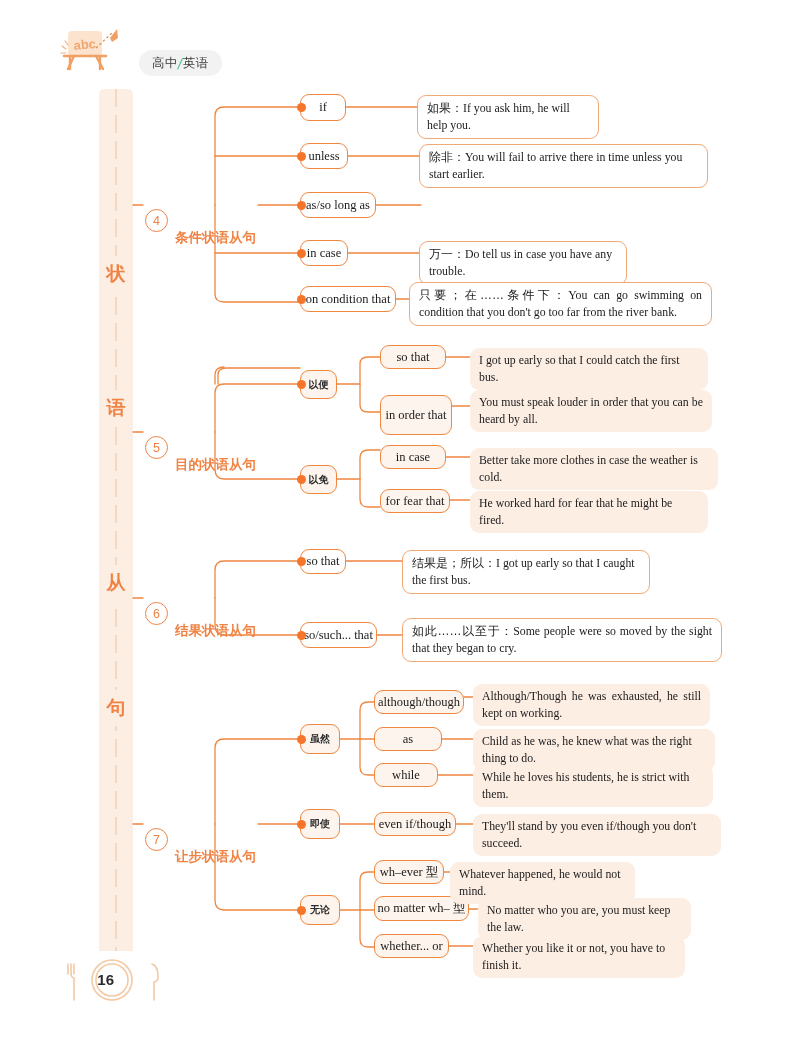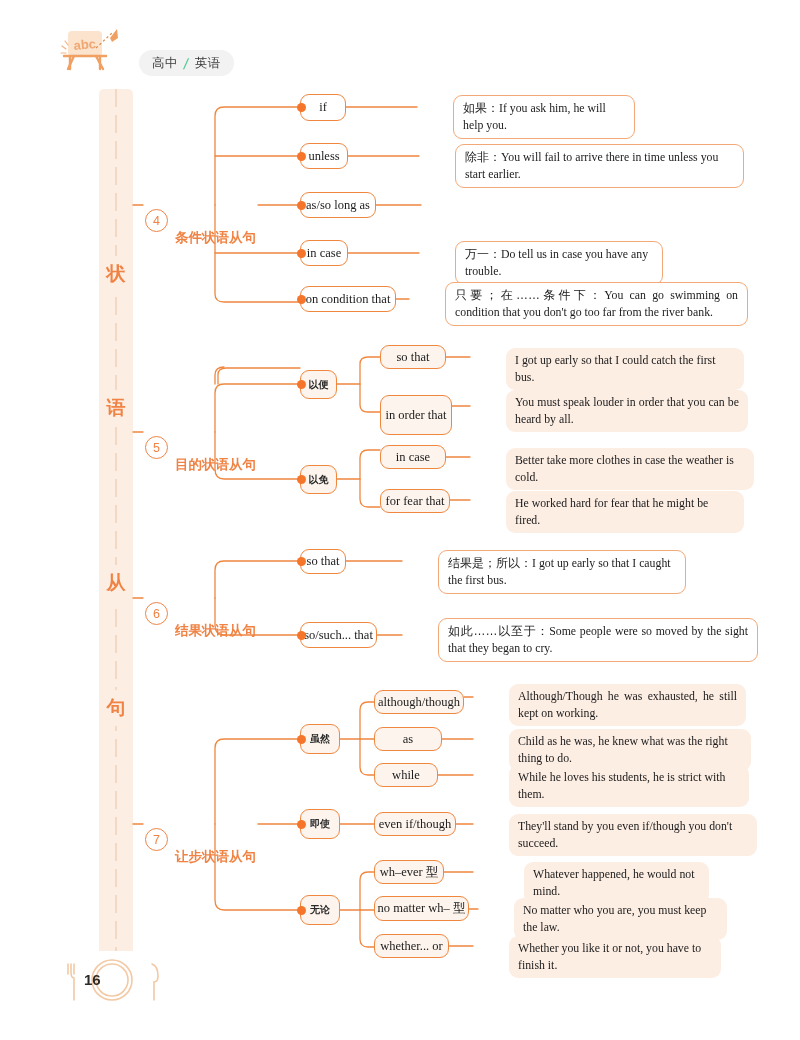--- a/index.html
+++ b/index.html
@@ -8,21 +8,21 @@
     font-family:"Liberation Serif","DejaVu Serif",serif;
     position:relative;overflow:hidden;
   }
   .page{position:absolute;left:0;top:0;width:800px;height:1040px;}
 
   
   .logo{position:absolute;left:60px;top:28px;width:62px;height:46px;}
   .tag{
     position:absolute;left:139px;top:50px;height:26px;
     background:#f2f2f2;border-radius:13px;
-    display:flex;align-items:center;gap:6px;padding:0 13px;
+    display:flex;align-items:center;padding:0 13px;
     font-family:"Liberation Sans","DejaVu Sans",sans-serif;
     font-size:12.5px;color:#3d3d3d;letter-spacing:.5px;
   }
   .tag .slash{color:#46c98b;font-size:15px;transform:skewX(-10deg);}
 
   
   .spine{
     position:absolute;left:99px;top:89px;width:34px;height:862px;
     background:#fdeee3;border-radius:5px 5px 0 0;
   }
@@ -67,34 +67,34 @@
   }
   .node .dot{
     position:absolute;left:-4.5px;top:50%;margin-top:-4.5px;
     width:9px;height:9px;border-radius:50%;background:#f5762a;
   }
 
   
   .ex{
     position:absolute;box-sizing:border-box;
     border-radius:9px;padding:4px 9px;
-    font-size:11.8px;line-height:1.42;color:#1b1b1b;margin-left:36px;
+    font-size:11.8px;line-height:1.42;color:#1b1b1b;
   }
   .ex.outline{border:1.1px solid #f3a877;background:#ffffff;}
   .ex.fill{background:#fdeee4;}
   .ex .cn{
     font-family:"Liberation Sans","DejaVu Sans",sans-serif;
     font-size:12px;color:#1b1b1b;
   }
   .ex.just{text-align:justify;}
 
   
   .footer{position:absolute;left:57px;top:952px;width:110px;height:58px;}
   .pgnum{
-    position:absolute;left:84px;top:971px;width:30px;text-align:left;
+    position:absolute;left:84px;top:971px;width:30px;text-align:right;
     font-family:"Liberation Sans","DejaVu Sans",sans-serif;
     font-size:15px;font-weight:bold;color:#2b2b2b;
   }
 </style>
 </head>
 <body>
 
 <div class="page">
 
   <div class="logo">
@@ -324,21 +324,21 @@
   </div>
   <div class="ex fill" style="left:473px;top:729px;width:242px">
     <span>Child as he was, he knew what was the right thing to do.</span>
   </div>
   <div class="ex fill" style="left:473px;top:765px;width:240px">
     <span>While he loves his students, he is strict with them.</span>
   </div>
   <div class="ex fill" style="left:473px;top:814px;width:248px">
     <span>They'll stand by you even if/though you don't succeed.</span>
   </div>
-  <div class="ex fill" style="left:488px;top:862px;width:185px">
+  <div class="ex fill" style="left:450px;top:862px;width:185px">
     <span>Whatever happened, he would not mind.</span>
   </div>
   <div class="ex fill" style="left:478px;top:898px;width:213px">
     <span>No matter who you are, you must keep the law.</span>
   </div>
   <div class="ex fill" style="left:473px;top:936px;width:212px">
     <span>Whether you like it or not, you have to finish it.</span>
   </div>
 
   <div class="footer">

